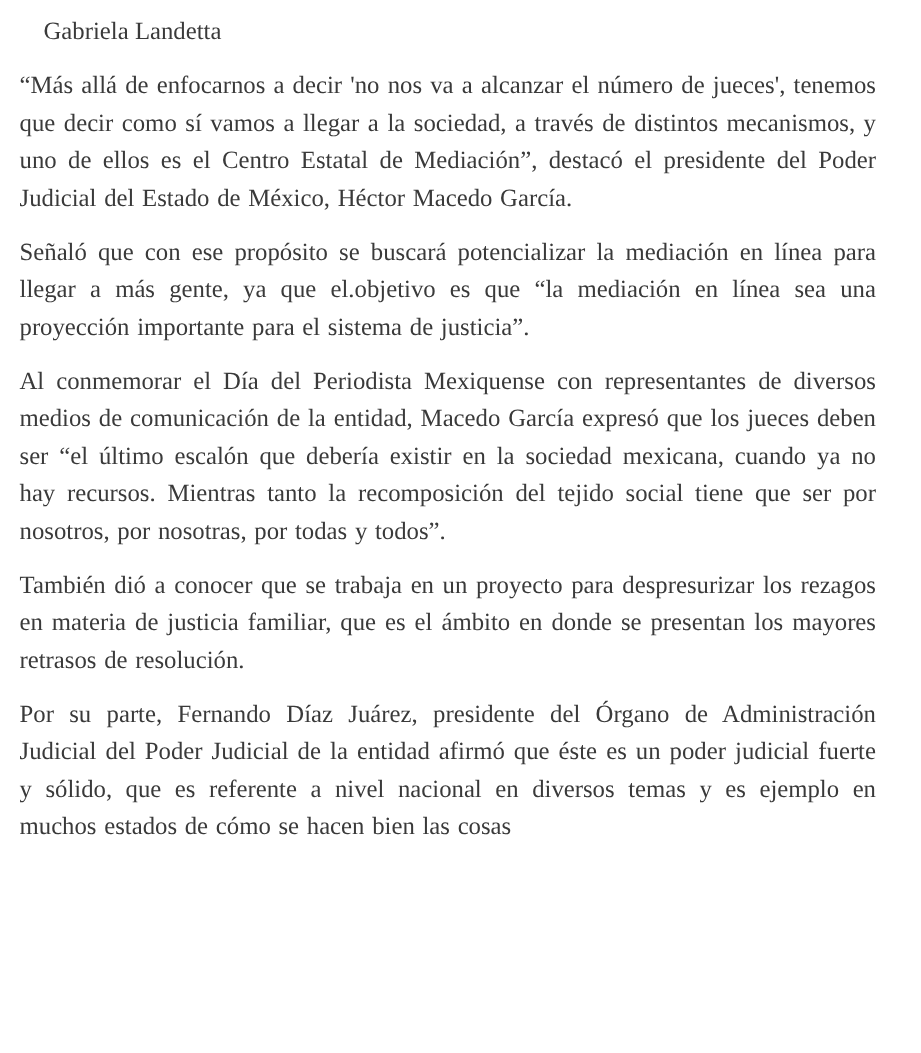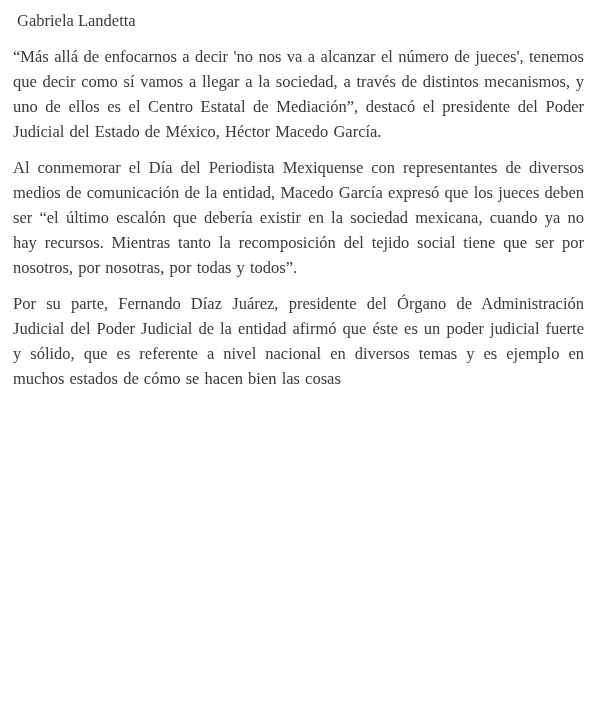--- a/index.html
+++ b/index.html
@@ -17,41 +17,43 @@
     box-sizing: border-box;
     width: 614px;
     padding: 8px 14px 0 13px;
     font-family: "Liberation Serif", "DejaVu Serif", serif;
     color: #3a3a3a;
     font-size: 16.5px;
     line-height: 25px;
     -webkit-font-smoothing: antialiased;
   }
   .byline {
-    margin: 0 0 11px 4px;
+    margin: 0 0 11px 16px;
     text-align: left;
   }
   .paragraph {
     margin: 0 16px 11px 0;
     text-align: justify;
     text-justify: inter-word;
     word-spacing: 1px;
   }
   .paragraph:last-child {
     margin-bottom: 0;
   }
 </style>
 </head>
 <body>
 
 <main class="article">
   <p class="byline">Gabriela Landetta</p>
 
   <p class="paragraph">“Más allá de enfocarnos a decir 'no nos va a alcanzar el número de jueces', tenemos que decir como sí vamos a llegar a la sociedad, a través de distintos mecanismos, y uno de ellos es el Centro Estatal de Mediación”, destacó el presidente del Poder Judicial del Estado de México, Héctor Macedo García.</p>
 
+  <p class="paragraph">Señaló que con ese propósito se buscará potencializar la mediación en línea para llegar a más gente, ya que el.objetivo es que “la mediación en línea sea una proyección importante para el sistema de justicia”.</p>
 
   <p class="paragraph">Al conmemorar el Día del Periodista Mexiquense con representantes de diversos medios de comunicación de la entidad, Macedo García expresó que los jueces deben ser “el último escalón que debería existir en la sociedad mexicana, cuando ya no hay recursos. Mientras tanto la recomposición del tejido social tiene que ser por nosotros, por nosotras, por todas y todos”.</p>
 
+  <p class="paragraph">También dió a conocer que se trabaja en un proyecto para despresurizar los rezagos en materia de justicia familiar, que es el ámbito en donde se presentan los mayores retrasos de resolución.</p>
 
 
 
   <p class="paragraph">Por su parte, Fernando Díaz Juárez, presidente del Órgano de Administración Judicial del Poder Judicial de la entidad afirmó que éste es un poder judicial fuerte y sólido, que es referente a nivel nacional en diversos temas y es ejemplo en muchos estados de cómo se hacen bien las cosas</p>
 </main>
 
 </body></html>

